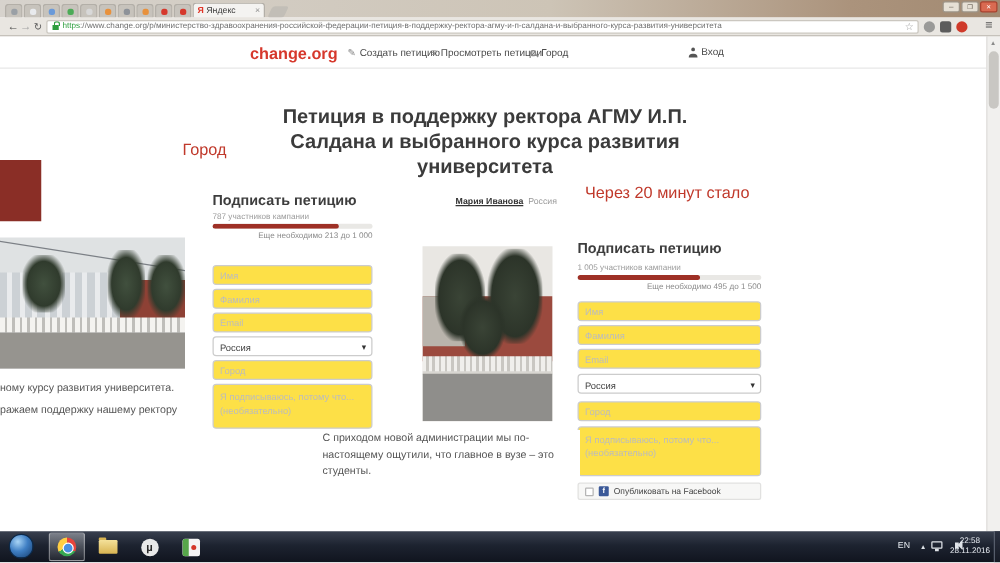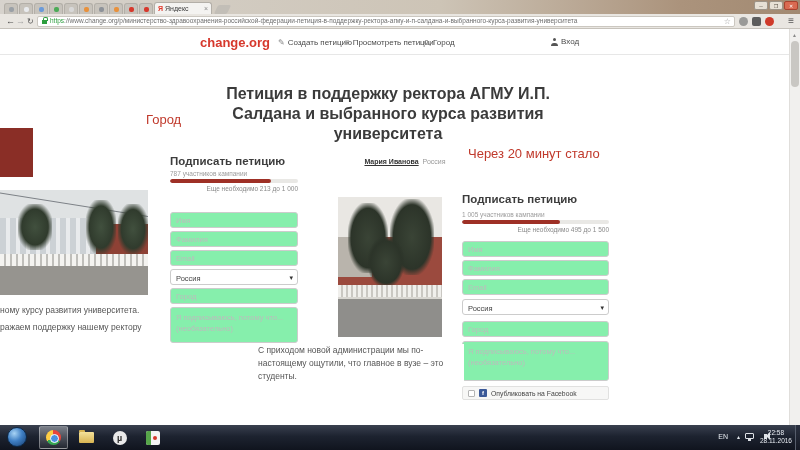--- a/index.html
+++ b/index.html
@@ -59,21 +59,21 @@
   .addressed .lnk { text-decoration:underline; color:#444; }
   .page-title { position:absolute; left:208px; top:84px; width:360px; text-align:center;
     font-size:16px; font-weight:bold; color:#3b3b3b; line-height:20px; z-index:2; }
   .annot { position:absolute; font-size:13px; color:var(--annotation-red,#c0392b); z-index:6; }
 
   
   .form-heading { font-size:11.5px; font-weight:bold; color:#3d3d3d; }
   .micro { font-size:6.5px; color:#9b9b9b; }
   .pbar { height:4px; background:#e9e8e5; border-radius:2px; overflow:hidden; }
   .pfill { height:100%; background:var(--progress-red,#9e3026); border-radius:2px; }
-  .fld { display:block; width:100%; border:1px solid #ccc; border-radius:3px; background:#86efac;
+  .fld { display:block; width:100%; border:1px solid #ccc; border-radius:3px; background:#fde047;
     font-family:"Liberation Sans", sans-serif; font-size:7.5px; color:#555; padding:0 5px; }
   input.fld { height:16px; }
   textarea.fld { padding:4px 5px; resize:none; line-height:1.5; }
   .fld::placeholder { color:#bcbcbc; opacity:1; }
   .selbox { position:relative; width:100%; height:16px; border:1px solid #ccc; border-radius:3px; background:#fff; }
   .selbox .selval { position:absolute; left:5px; top:4px; font-size:7.5px; color:#444; }
   .selbox .caret { position:absolute; right:4px; top:4px; font-size:7px; color:#333; }
   .fbrow { position:absolute; width:100%; height:14px; background:#f7f7f6; border:1px solid #e1e1e0;
     border-radius:2px; display:flex; align-items:center; padding:0 5px; }
   .chk { width:7px; height:7px; background:#fff; border:1px solid #b5b5b5; border-radius:1px; margin-right:4px; flex:none; }

